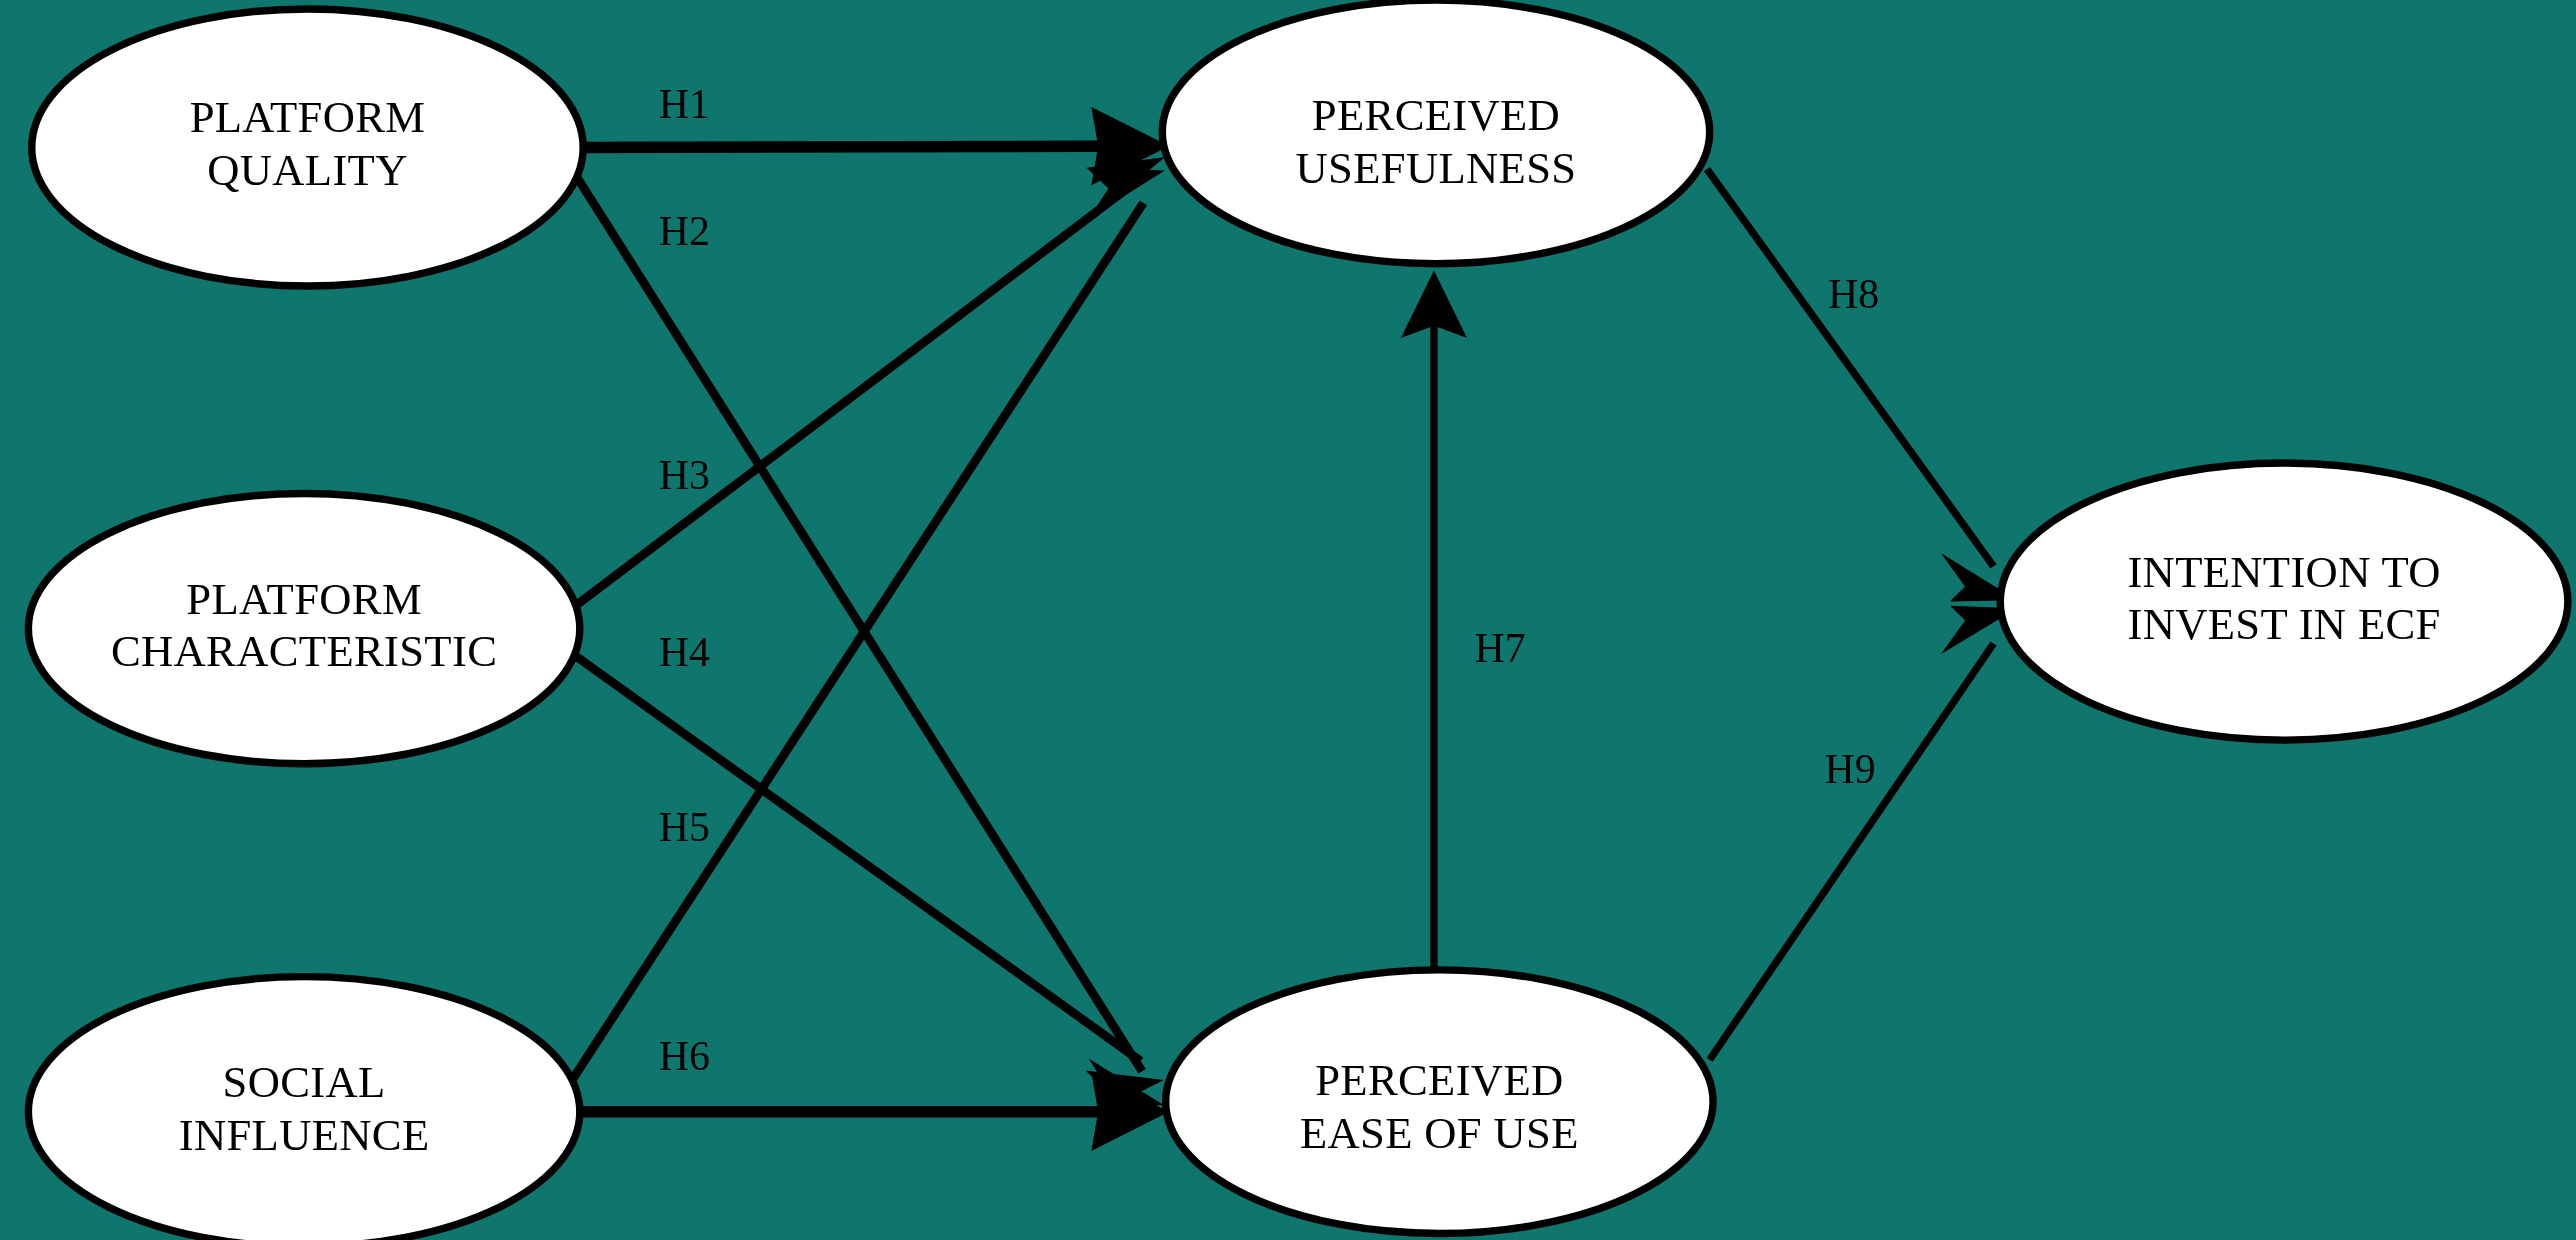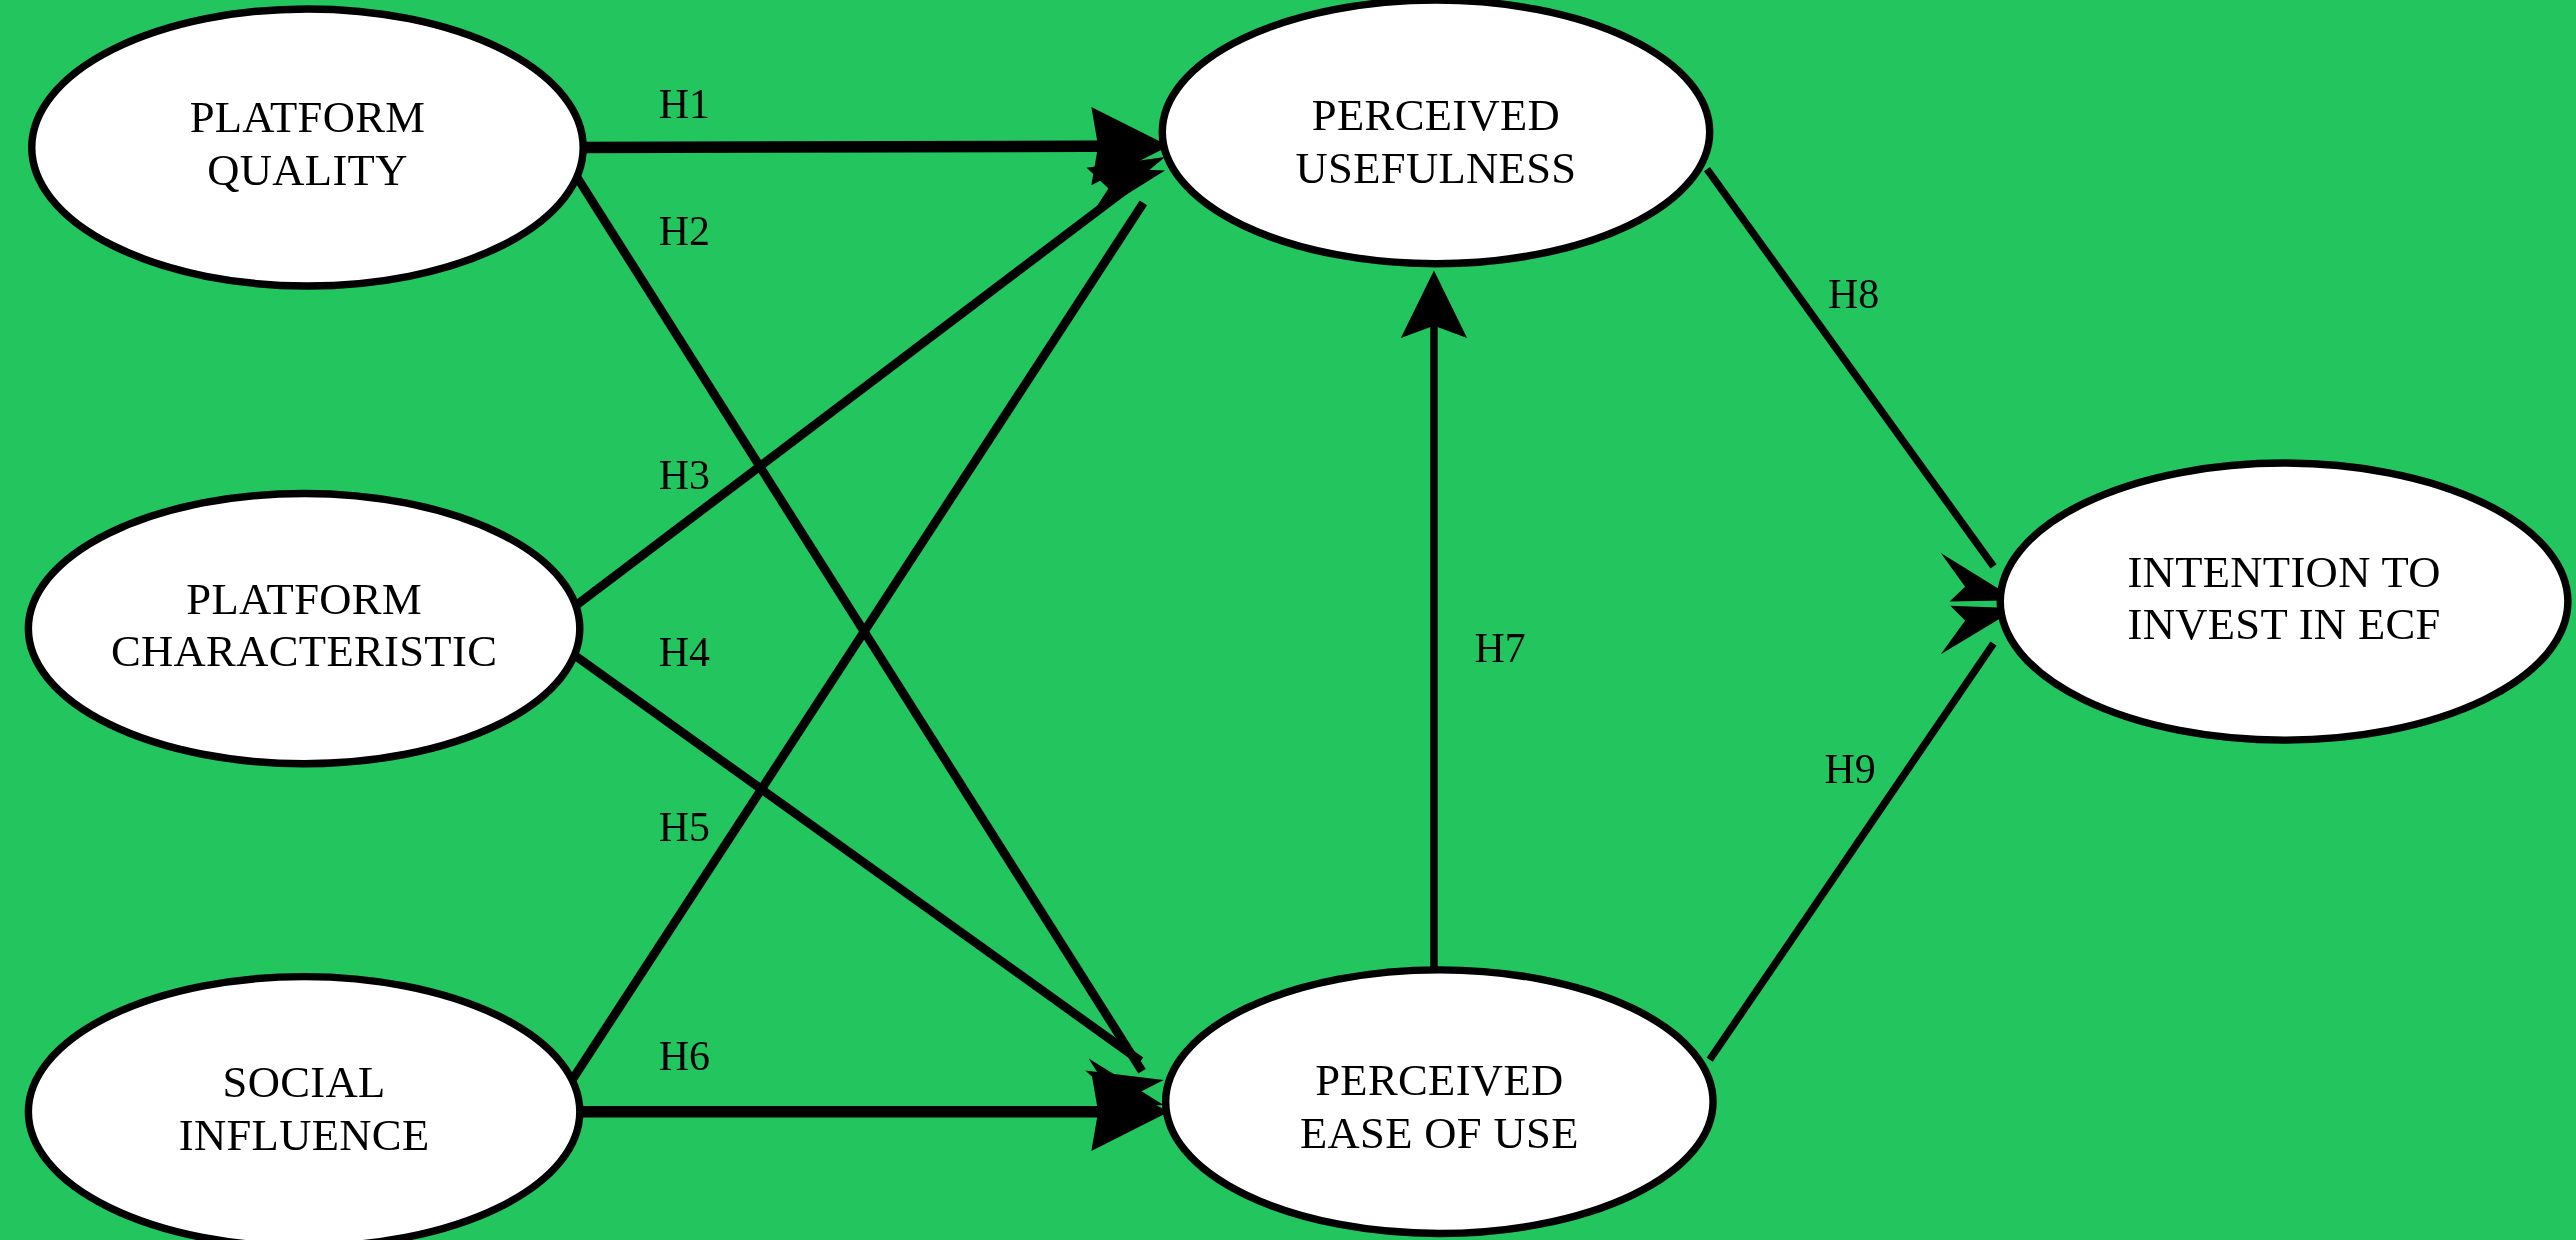--- a/index.html
+++ b/index.html
@@ -10,21 +10,21 @@
   body {
     width: 2576px;
     height: 1241px;
     overflow: hidden;
     font-family: "Liberation Serif", "DejaVu Serif", serif;
   }
   #diagram-root {
     position: relative;
     width: 2576px;
     height: 1241px;
-    background: #22c55e;
+    background: #0f766e;
   }
   svg#model-svg {
     display: block;
     width: 2576px;
     height: 1241px;
   }
   .node-ellipse {
     fill: #ffffff;
     stroke: #000000;
     stroke-width: 11;

